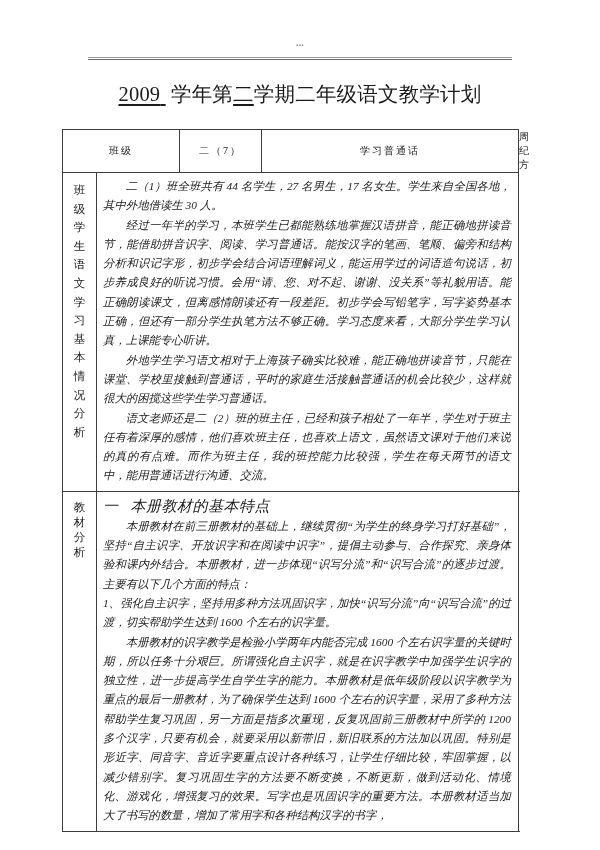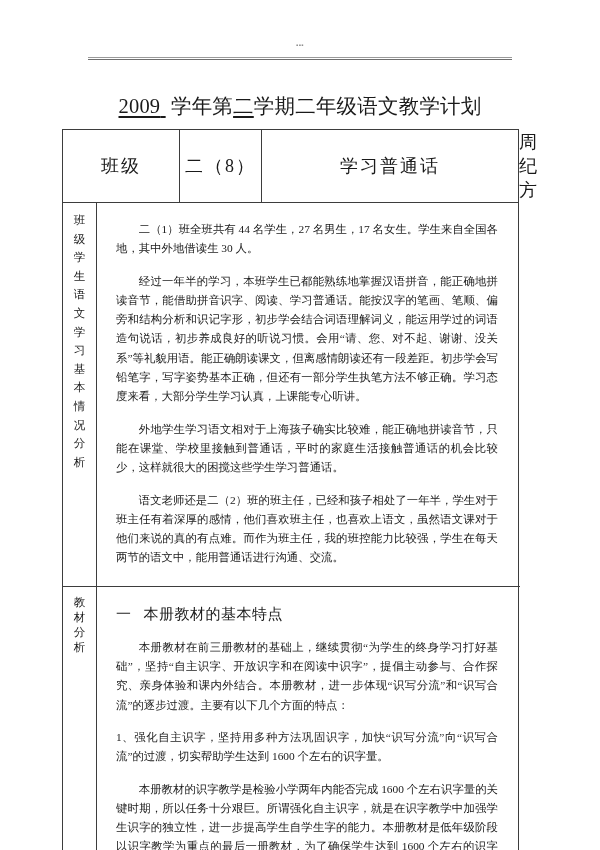--- a/index.html
+++ b/index.html
@@ -42,21 +42,21 @@
     width: 100%;
     border-top: 1px solid #9a9a9a;
     border-bottom: 1px solid #6f6f6f;
     height: 1px;
   }
 
   
   .doc-title {
     position: absolute;
     left: 0;
-    top: 92px;
+    top: 80px;
     width: 600px;
     text-align: center;
     font-size: 20.5px;
     line-height: 28px;
     font-weight: 400;
     letter-spacing: 0.2px;
     white-space: nowrap;
   }
   .doc-title .u {
     text-decoration: underline;
@@ -76,21 +76,21 @@
     border: 1px solid #3d3d3d;
     padding: 0;
     vertical-align: top;
   }
 
   
   .hdr-cell {
     height: 34px;
     text-align: center;
     vertical-align: middle !important;
-    font-size: 18px;
+    font-size: 10px;
     letter-spacing: 2px;
   }
   .hdr-cell.wide {
     letter-spacing: 1px;
   }
 
   
   .side-label {
     width: 34px;
     text-align: center;
@@ -113,22 +113,23 @@
 
   
   .body-cell {
     padding: 4px 7px 5px 6px !important;
     font-size: 11.4px;
     line-height: 19.3px;
     text-align: justify;
     text-justify: inter-ideograph;
   }
   .body-cell p {
-    margin: 13px;
+    margin: 0;
     text-indent: 2em;
+    font-style: italic;
   }
   .body-cell p.num-item {
     text-indent: 0;
   }
   .sec-heading {
     text-indent: 0 !important;
     font-size: 15px;
     line-height: 21px;
     letter-spacing: 0.5px;
   }
@@ -155,21 +156,21 @@
   <colgroup>
     <col style="width:34px">
     <col style="width:83px">
     <col style="width:82px">
     <col style="width:257px">
   </colgroup>
 
   <tbody>
       <tr>
     <td class="hdr-cell" colspan="2">班级</td>
-    <td class="hdr-cell">二（8）</td>
+    <td class="hdr-cell">二（7）</td>
     <td class="hdr-cell">学习普通话</td>
     <td class="hdr-cell wide">周纪方</td>
   </tr>
 
   <tr>
     <td class="side-label">
       <span class="side-label-text">班级学生语文学习基本情况分析</span>
     </td>
     <td class="body-cell" colspan="4">
       <p>二（1）班全班共有 44 名学生，27 名男生，17 名女生。学生来自全国各地，其中外地借读生 30 人。</p>

